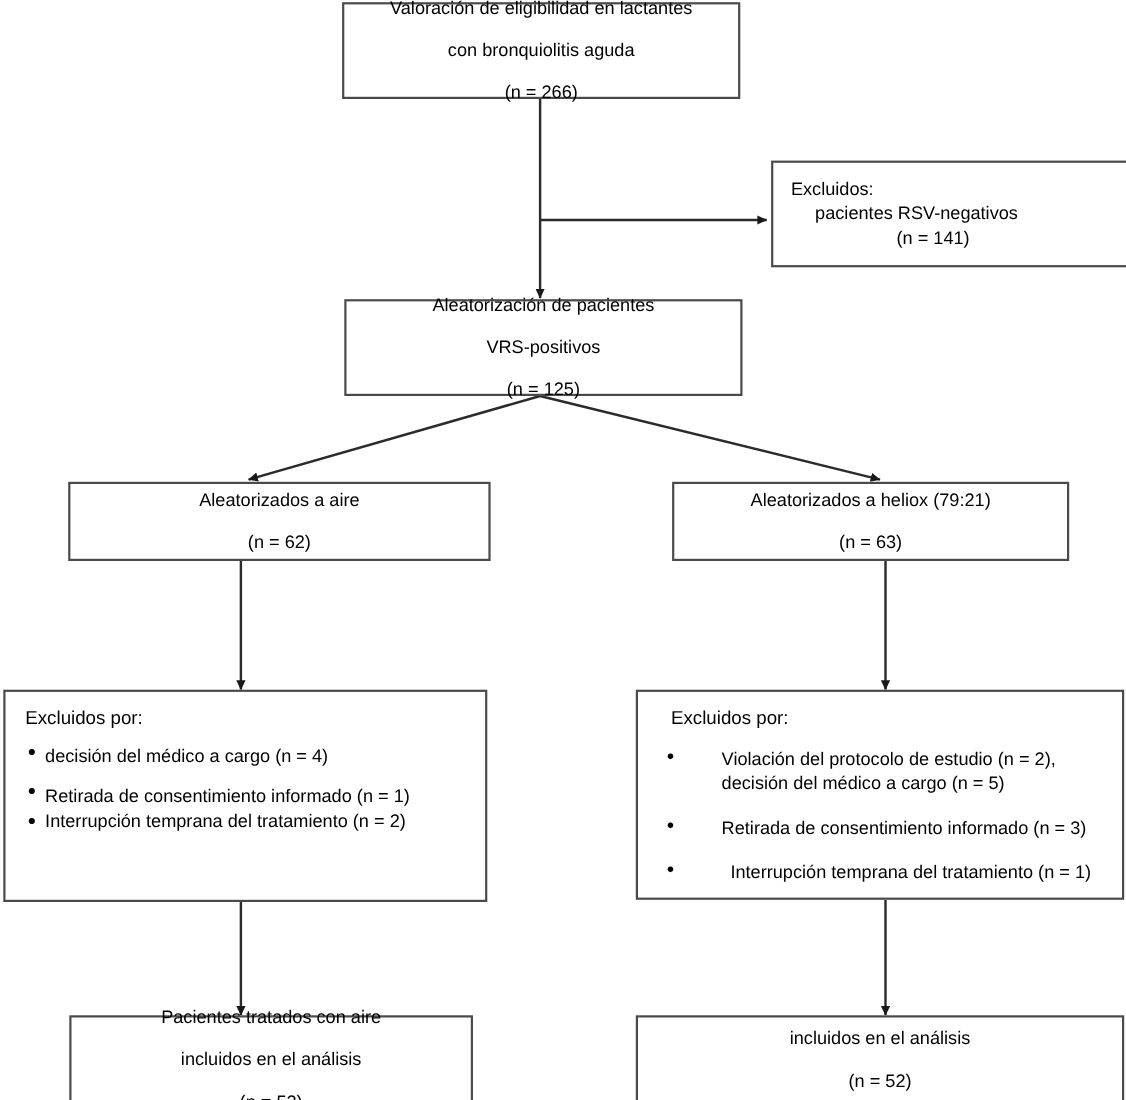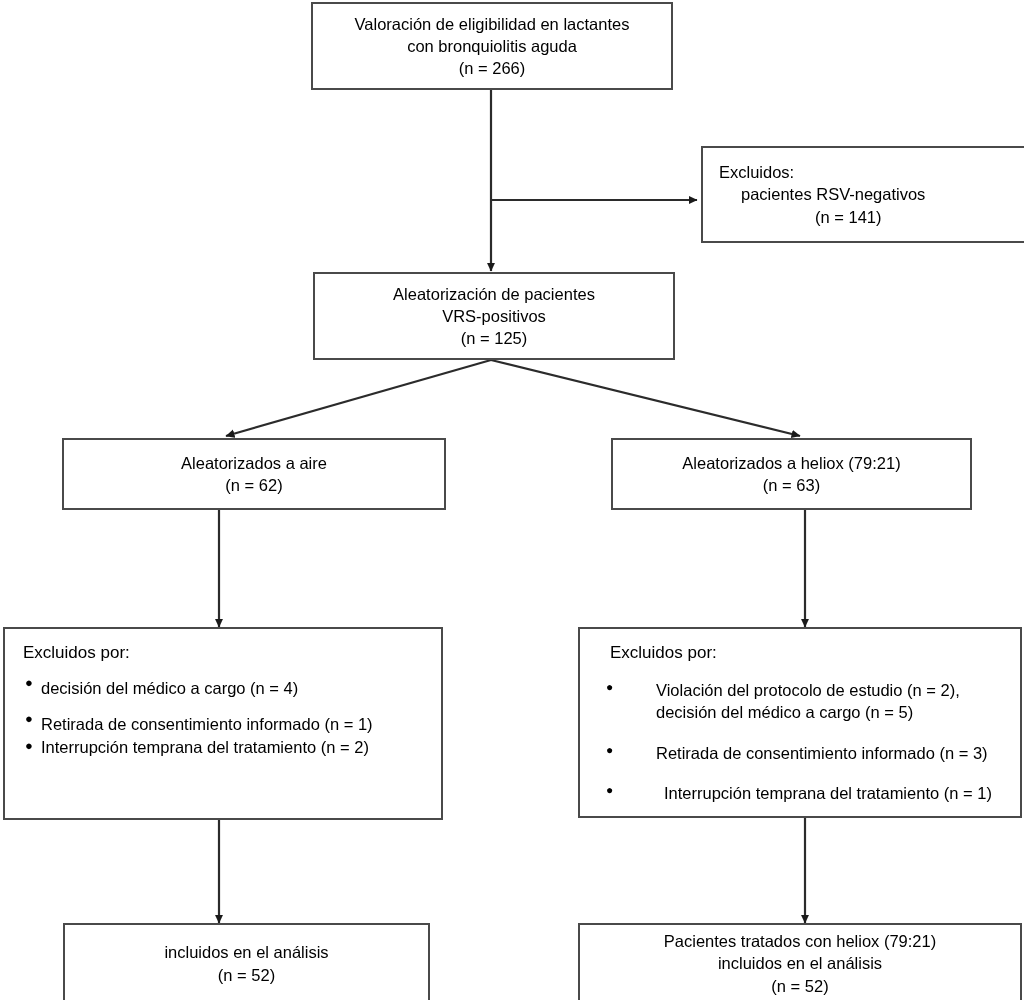--- a/index.html
+++ b/index.html
@@ -18,21 +18,21 @@
   }
   .box {
     position: absolute;
     box-sizing: border-box;
     border: 2px solid #4a4a4a;
     background: #ffffff;
     display: flex;
     flex-direction: column;
     justify-content: center;
   }
-  .box.center { align-items: center; }
+  .box.center { align-items: center; gap: 16px; }
   .line {
     text-align: center;
     white-space: nowrap;
     line-height: 1.34;
   }
   .t16 { font-size: 16.5px; }
 
   
   .excl-rsv {
     padding-left: 16px;
@@ -184,23 +184,23 @@
         <span class="btext">Retirada de consentimiento informado (n = 3)</span>
       </li>
       <li class="indent">
         <span class="bullet">●</span>
         <span class="btext">Interrupción temprana del tratamiento (n = 1)</span>
       </li>
     </ul>
   </div>
 
   <div class="box center" style="left:63px; top:923px; width:367px; height:81px;">
+    <div class="line t16">Pacientes tratados con aire</div>
     <div class="line t16">incluidos en el análisis</div>
     <div class="line t16">(n = 52)</div>
   </div>
 
   <div class="box center" style="left:578px; top:923px; width:444px; height:81px;">
-    <div class="line t16">Pacientes tratados con heliox (79:21)</div>
     <div class="line t16">incluidos en el análisis</div>
     <div class="line t16">(n = 52)</div>
   </div>
 
 </div>
 
 </body></html>

